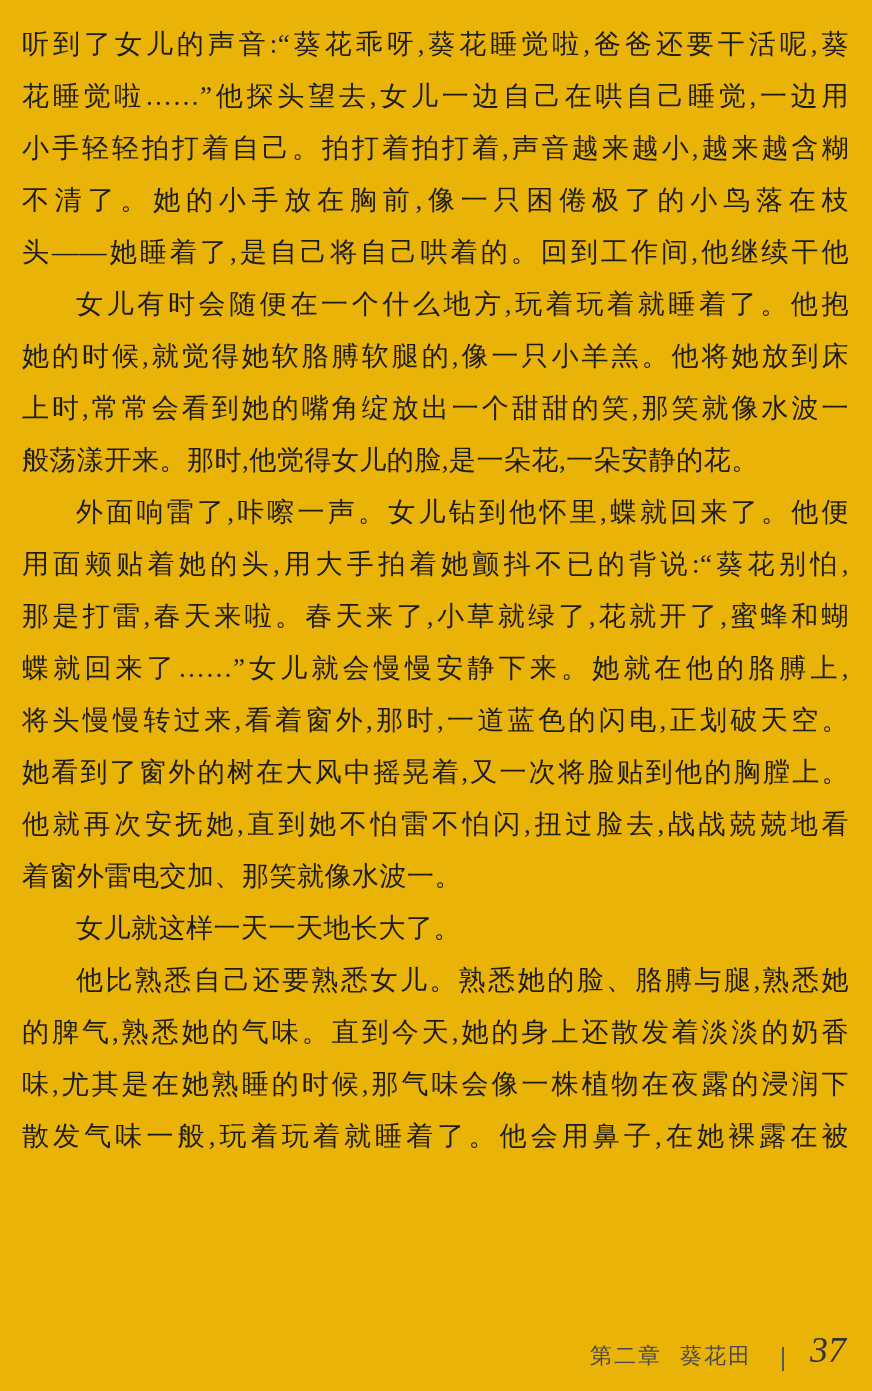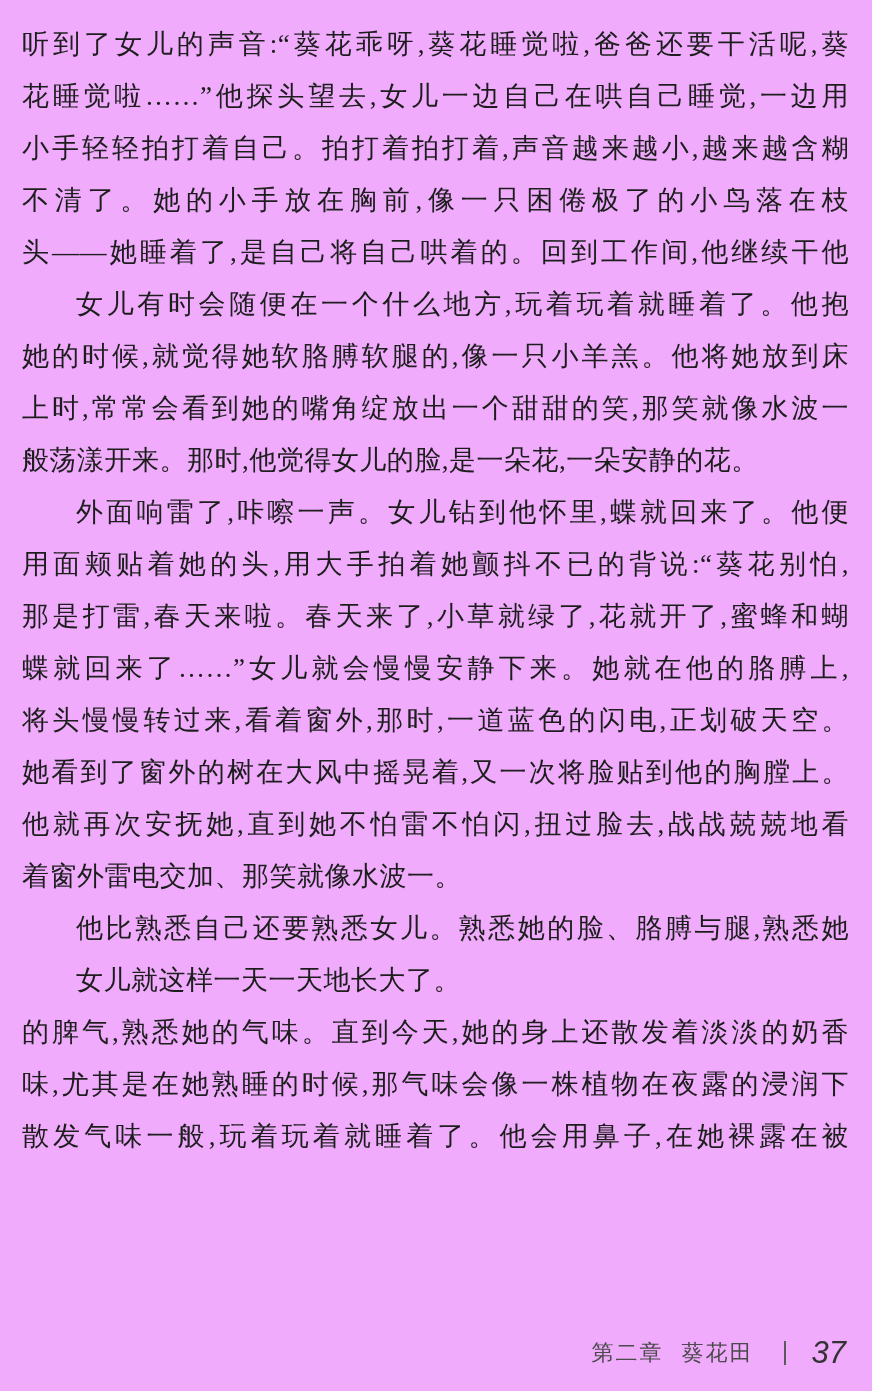--- a/index.html
+++ b/index.html
@@ -10,21 +10,21 @@
     width: 872px;
     height: 1391px;
     background: #ffffff;
     position: relative;
     overflow: hidden;
     font-family: "Liberation Serif", serif;
   }
   .page {
     position: absolute;
     inset: 0;
-    background: #f0abfc;
+    background: #eab308;
   }
   .body-text {
     position: absolute;
     top: 18px;
     left: 22px;
     right: 23px;
     color: #1d1d1d;
     font-size: 27px;
     line-height: 52px;
   }
@@ -39,43 +39,43 @@
     text-align-last: left;
   }
   .line.indent {
     padding-left: 54px;
   }
   .footer {
     position: absolute;
     right: 26px;
     bottom: 20px;
     display: flex;
-    align-items: center;
+    align-items: flex-end;
     color: #4a4a4a;
   }
   .footer .chapter-label,
   .footer .chapter-title {
     font-size: 22px;
     letter-spacing: 2px;
   }
   .footer .chapter-title {
     margin-left: 18px;
   }
   .footer .separator {
     display: inline-block;
     width: 2px;
     height: 24px;
     background: #5a5a5a;
     margin: 0 26px 0 30px;
   }
   .footer .page-number {
-    font-size: 31px;
+    font-size: 36px;
     font-style: italic;
     color: #333333;
-    font-family: Liberation Sans, sans-serif;
+    font-family: Liberation Serif, serif;
   }
 </style>
 </head>
 <body style="background: rgb(255, 255, 255);">
 
 <div class="page">
 
   <div class="body-text" id="body-text" style="color: rgb(29, 29, 29);">
       <div class="line">听到了女儿的声音:“葵花乖呀,葵花睡觉啦,爸爸还要干活呢,葵</div>
       <div class="line">花睡觉啦……”他探头望去,女儿一边自己在哄自己睡觉,一边用</div>
@@ -87,22 +87,22 @@
       <div class="line">上时,常常会看到她的嘴角绽放出一个甜甜的笑,那笑就像水波一</div>
       <div class="line no-justify">般荡漾开来。那时,他觉得女儿的脸,是一朵花,一朵安静的花。</div>
       <div class="line indent">外面响雷了,咔嚓一声。女儿钻到他怀里,蝶就回来了。他便</div>
       <div class="line">用面颊贴着她的头,用大手拍着她颤抖不已的背说:“葵花别怕,</div>
       <div class="line">那是打雷,春天来啦。春天来了,小草就绿了,花就开了,蜜蜂和蝴</div>
       <div class="line">蝶就回来了……”女儿就会慢慢安静下来。她就在他的胳膊上,</div>
       <div class="line">将头慢慢转过来,看着窗外,那时,一道蓝色的闪电,正划破天空。</div>
       <div class="line">她看到了窗外的树在大风中摇晃着,又一次将脸贴到他的胸膛上。</div>
       <div class="line">他就再次安抚她,直到她不怕雷不怕闪,扭过脸去,战战兢兢地看</div>
       <div class="line no-justify">着窗外雷电交加、那笑就像水波一。</div>
+      <div class="line indent no-justify">女儿就这样一天一天地长大了。</div>
       <div class="line indent">他比熟悉自己还要熟悉女儿。熟悉她的脸、胳膊与腿,熟悉她</div>
-      <div class="line indent no-justify">女儿就这样一天一天地长大了。</div>
       <div class="line">的脾气,熟悉她的气味。直到今天,她的身上还散发着淡淡的奶香</div>
       <div class="line">味,尤其是在她熟睡的时候,那气味会像一株植物在夜露的浸润下</div>
       <div class="line">散发气味一般,玩着玩着就睡着了。他会用鼻子,在她裸露在被</div>
     </div>
 
   <div class="footer" style="color: rgb(74, 74, 74);">
     <span class="chapter-label">第二章</span>
     <span class="chapter-title">葵花田</span>
     <span class="separator"></span>
     <span class="page-number">37</span>

